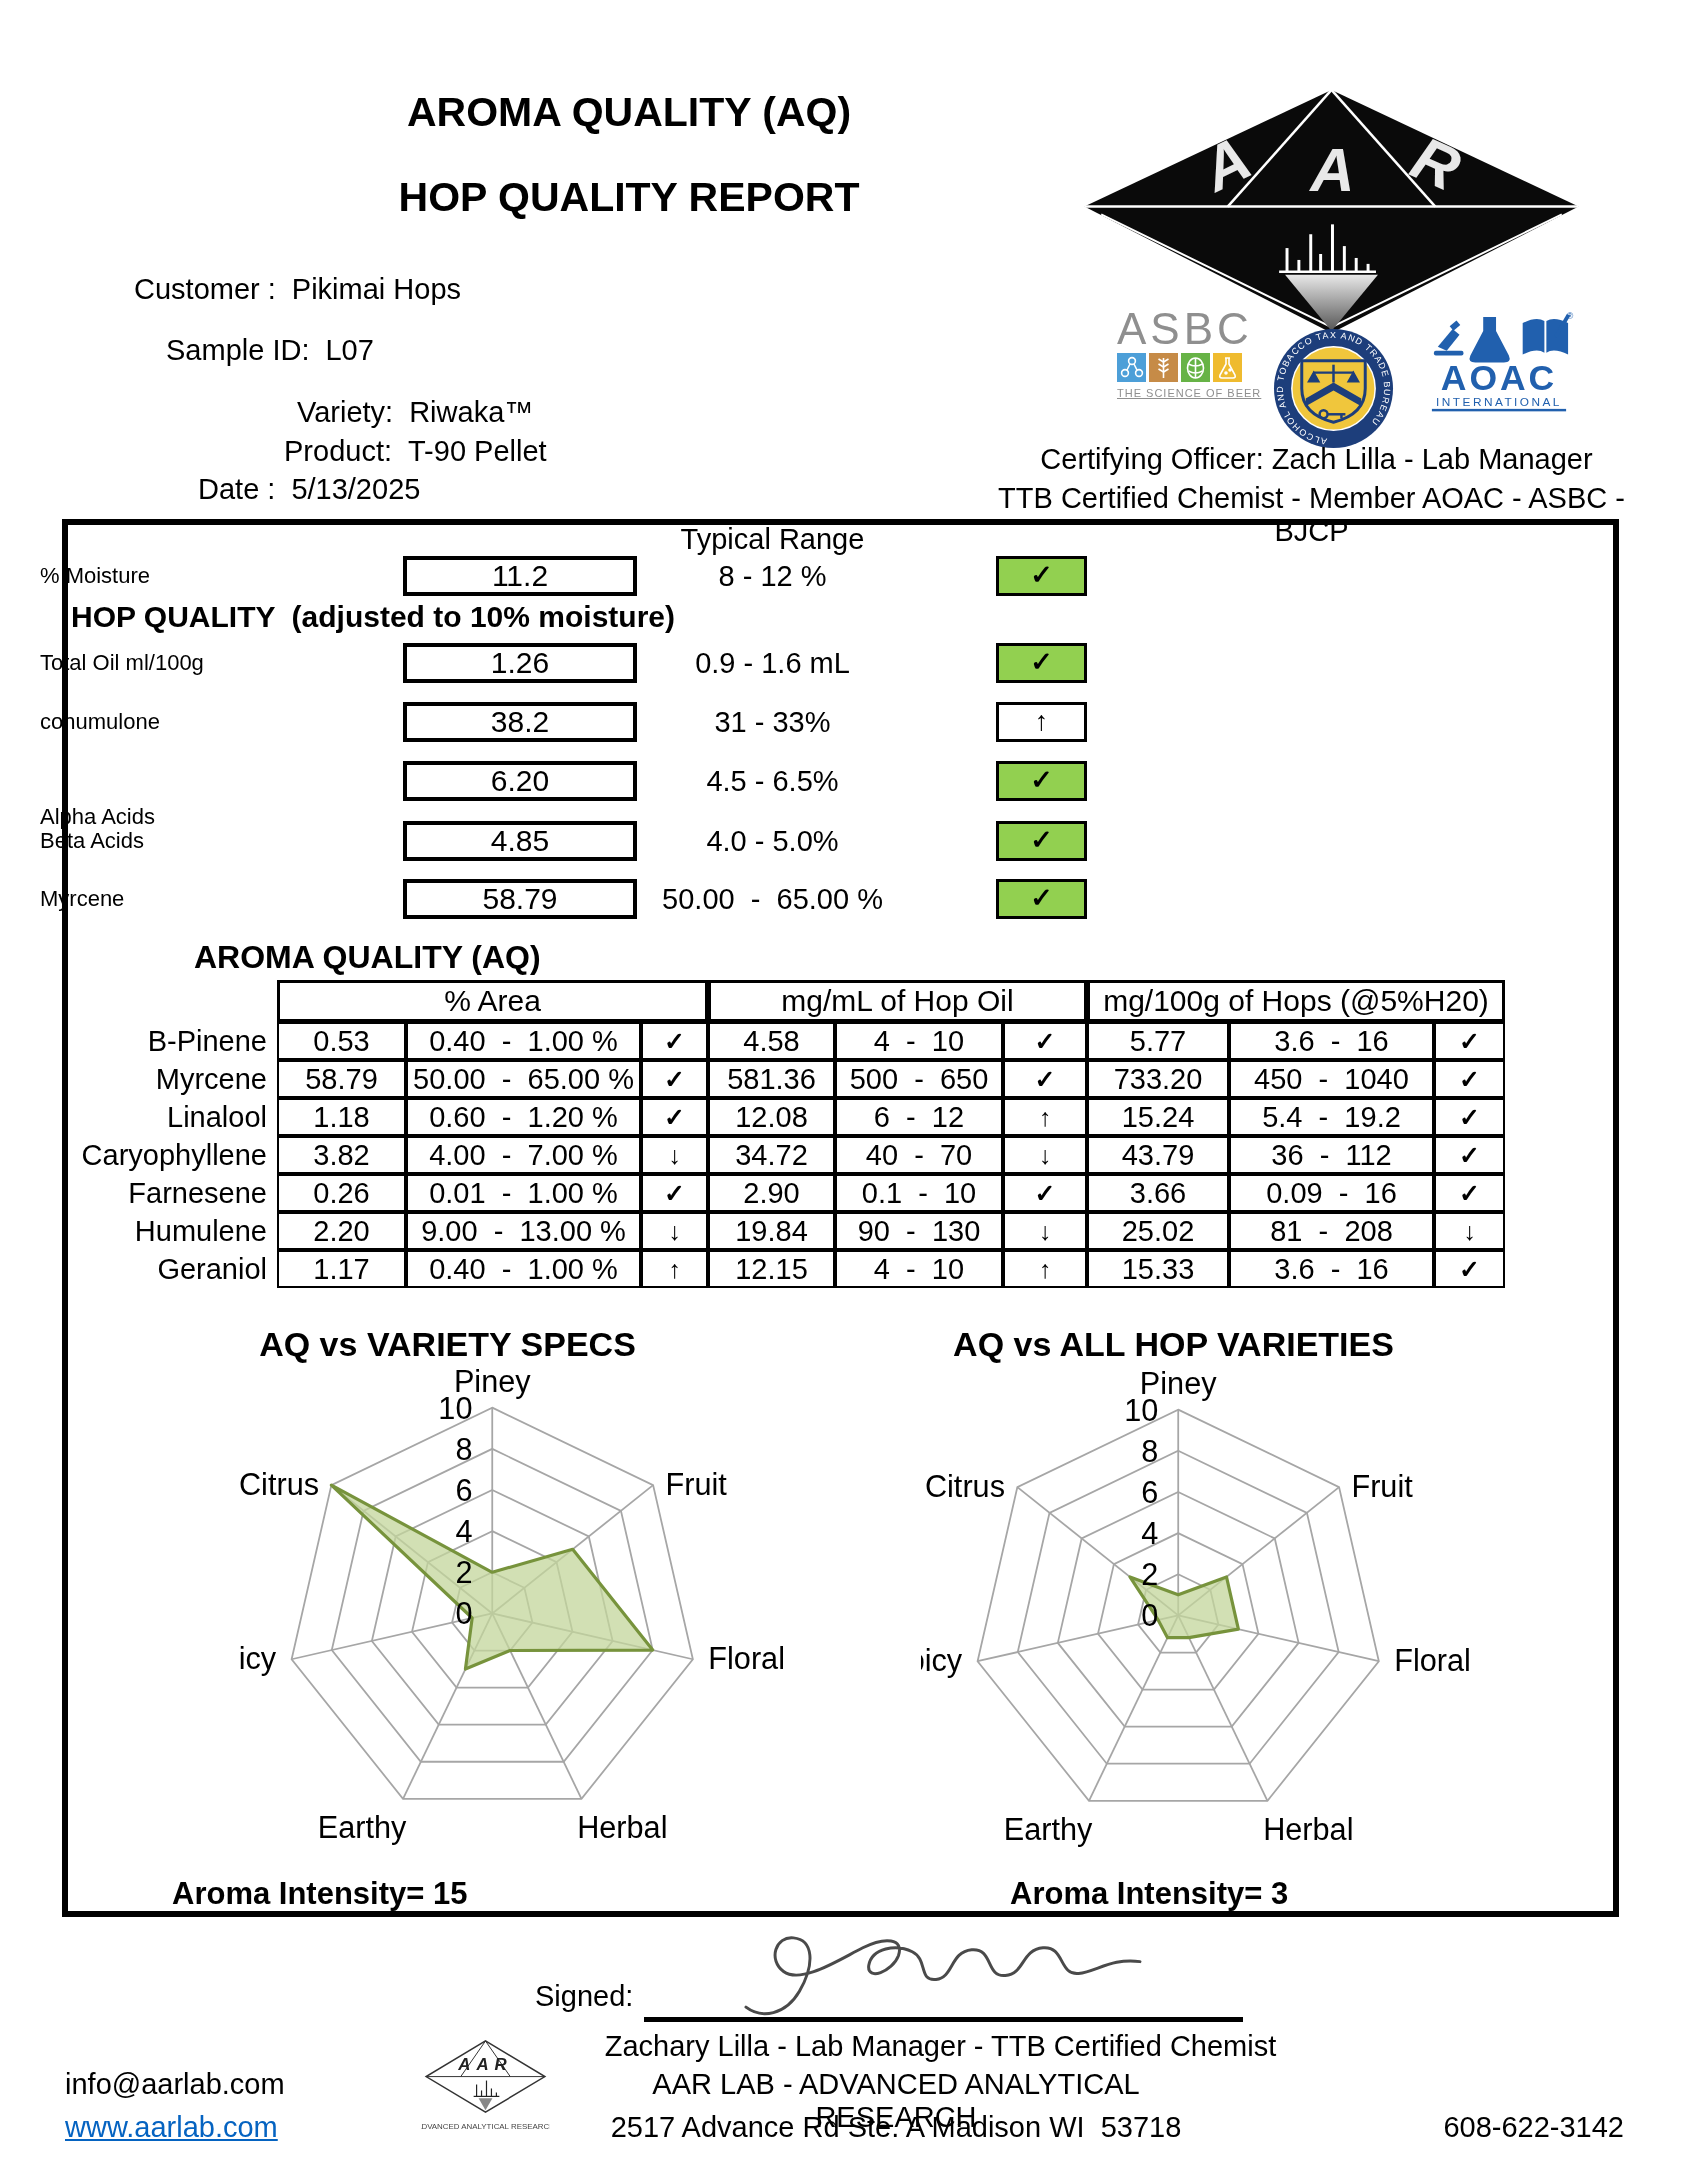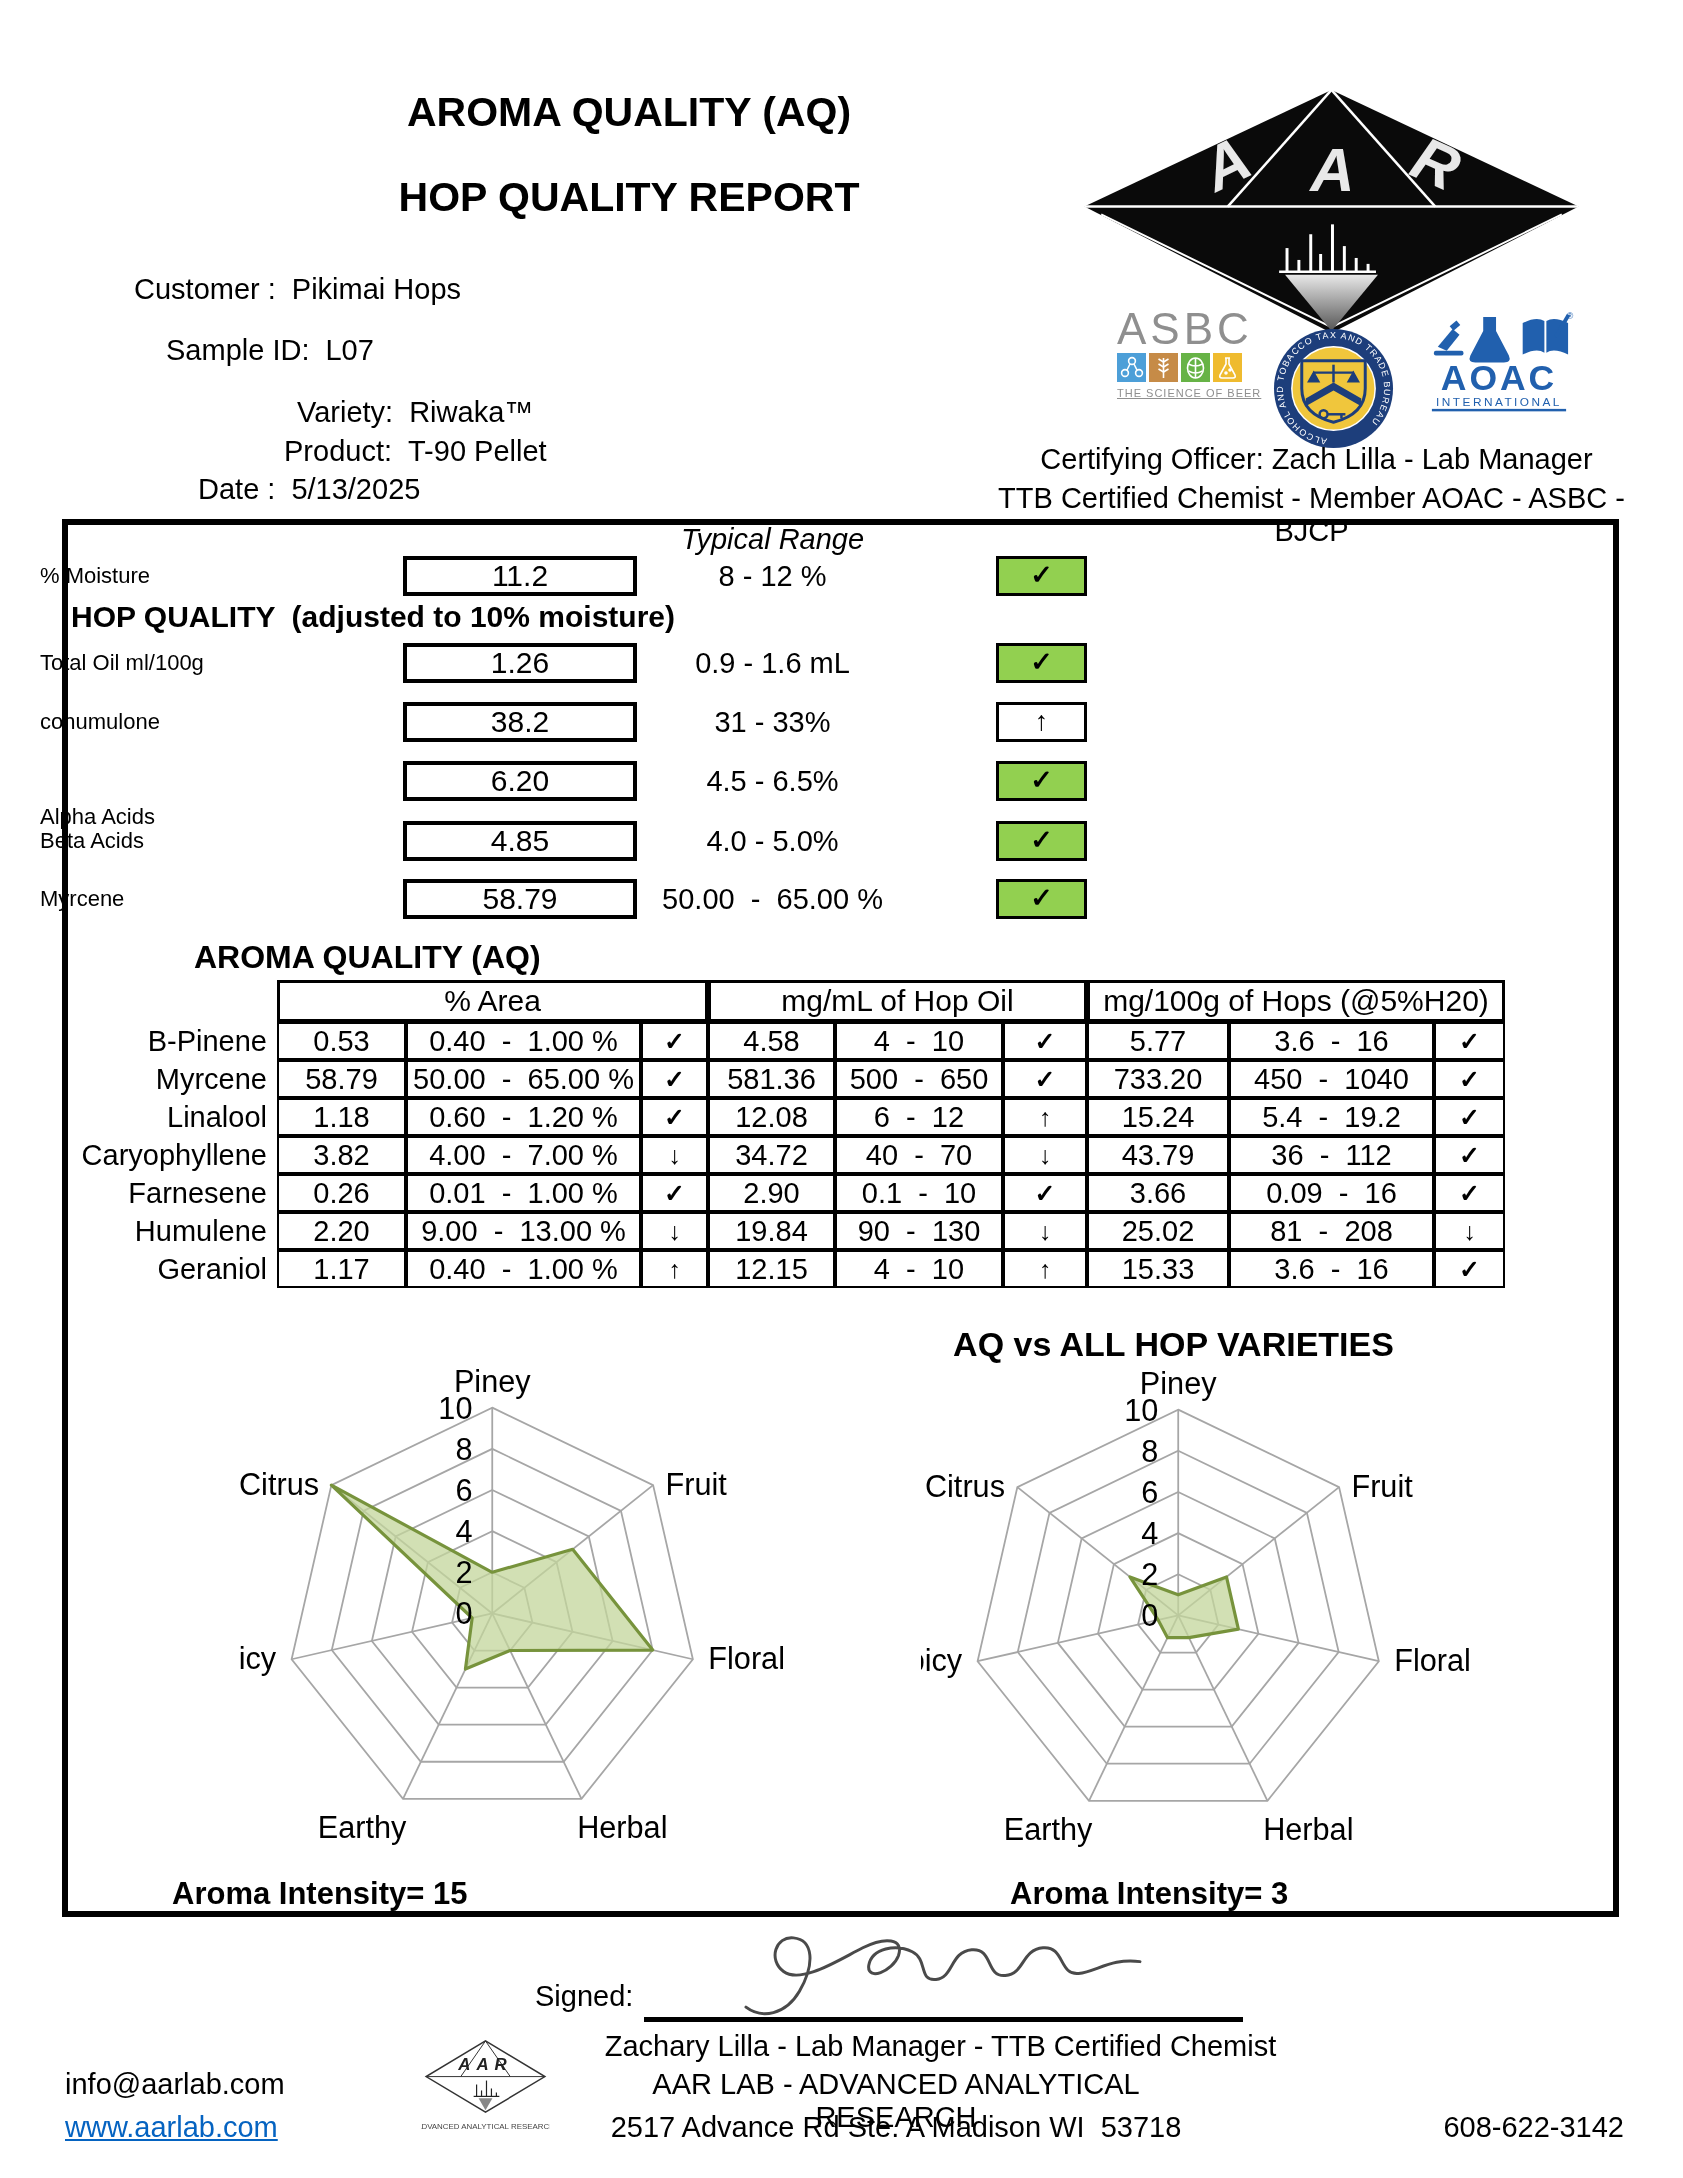--- a/index.html
+++ b/index.html
@@ -5,21 +5,21 @@
   html,body{margin:0;padding:0;background:#fff;}
   body{font-family:"Liberation Sans", sans-serif;color:#000;}
   #page{position:relative;width:1683px;height:2178px;background:#fff;overflow:hidden;}
   .abs{position:absolute;}
   .t1{left:228px;top:89px;width:802px;text-align:center;font-size:41px;font-weight:bold;}
   .t2{left:228px;top:174px;width:802px;text-align:center;font-size:41px;font-weight:bold;}
   .info{font-size:29px;white-space:pre;}
   .iv{margin-left:16px;}
   .cert{font-size:29px;text-align:center;}
   .mainbox{left:62px;top:519px;width:1557px;height:1398px;border:6px solid #000;box-sizing:border-box;}
-  .qhdr{font-size:29px;text-align:center;font-style:italic;}
+  .qhdr{font-size:29px;text-align:center;}
   .qlab{font-size:22px;line-height:40px;height:40px;text-align:left;}
   .qbox{box-sizing:border-box;height:40px;border:4px solid #000;background:#fff;font-size:30px;line-height:31px;text-align:center;}
   .qrng{font-size:29px;line-height:40px;text-align:center;white-space:pre;}
   .qst{box-sizing:border-box;height:40px;border:3px solid #000;background:#fff;font-size:27px;line-height:33px;text-align:center;font-weight:bold;}
   .ok{background:#92D050;}
   .sechdr{font-size:30px;font-weight:bold;white-space:pre;}
   .aqtitle{font-size:32px;font-weight:bold;}
   .aqgrid{display:grid;grid-template-columns:198px 129px 235px 67px 127px 168px 84px 142px 205px 71px;grid-template-rows:42px repeat(7,38px);}
   .aqgrid>div{box-sizing:border-box;}
   .alab{font-size:29px;line-height:38px;text-align:right;padding-right:10px;white-space:pre;}
@@ -160,20 +160,21 @@
   <div class="abs cert" style="left:990px;top:443px;width:653px;">Certifying Officer: Zach Lilla - Lab Manager</div>
   <div class="abs cert" style="left:970px;top:482px;width:683px;">TTB Certified Chemist - Member AOAC - ASBC - BJCP</div>
 
   <div class="abs mainbox"></div>
 
   <div class="abs qhdr" style="left:639px;top:523px;width:267px;">Typical Range</div>
   <div class="abs sechdr" style="left:71px;top:600px;">HOP QUALITY  (adjusted to 10% moisture)</div>
 
   <div class="abs aqtitle" style="left:194px;top:939px;">AROMA QUALITY (AQ)</div>
 
+  <div class="abs ctitle" style="left:200px;top:1325px;width:495px;">AQ vs VARIETY SPECS</div>
   <div class="abs ctitle" style="left:926px;top:1325px;width:495px;">AQ vs ALL HOP VARIETIES</div>
 
   <svg id="radar0" class="abs" style="left:238px;top:1358px;" width="554" height="500" viewBox="0 0 560 505">
       <polygon points="257.0,216.4 289.5,232.1 297.6,267.3 275.0,295.5 239.0,295.5 216.4,267.3 224.5,232.1" class="grid"></polygon>
       <polygon points="257.0,174.8 322.0,206.1 338.1,276.5 293.1,333.0 220.9,333.0 175.9,276.5 192.0,206.1" class="grid"></polygon>
       <polygon points="257.0,133.2 354.6,180.2 378.7,285.8 311.1,370.4 202.9,370.4 135.3,285.8 159.4,180.2" class="grid"></polygon>
       <polygon points="257.0,91.6 387.1,154.3 419.2,295.0 329.2,407.9 184.8,407.9 94.8,295.0 126.9,154.3" class="grid"></polygon>
       <polygon points="257.0,50.0 419.6,128.3 459.8,304.3 347.2,445.4 166.8,445.4 54.2,304.3 94.4,128.3" class="grid"></polygon>
       <line x1="257" y1="258" x2="257.0" y2="50.0" class="grid"></line>
       <line x1="257" y1="258" x2="419.6" y2="128.3" class="grid"></line>

